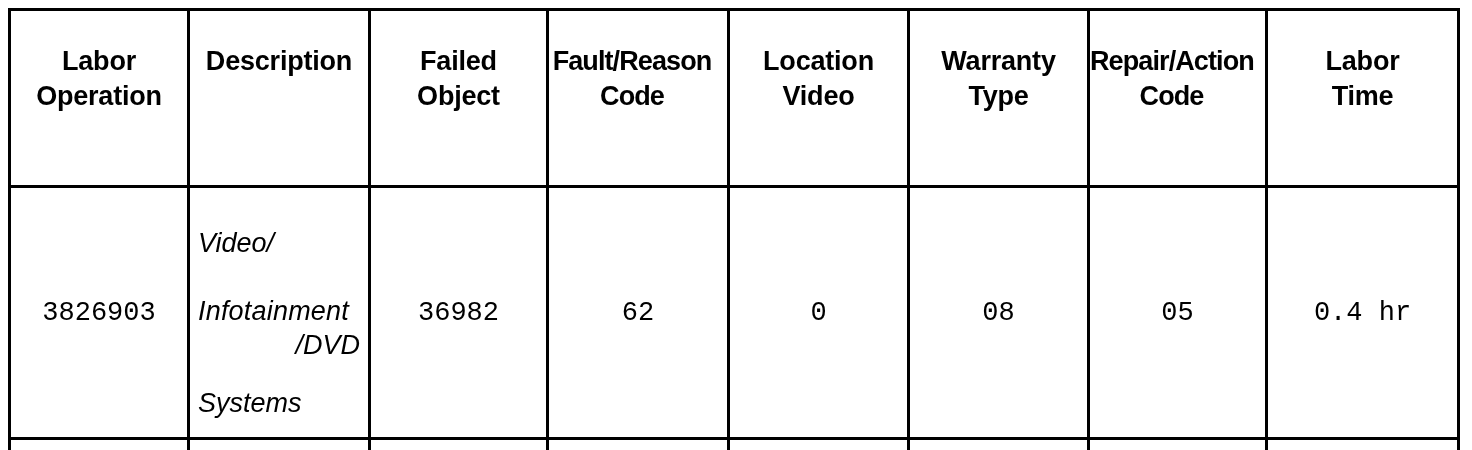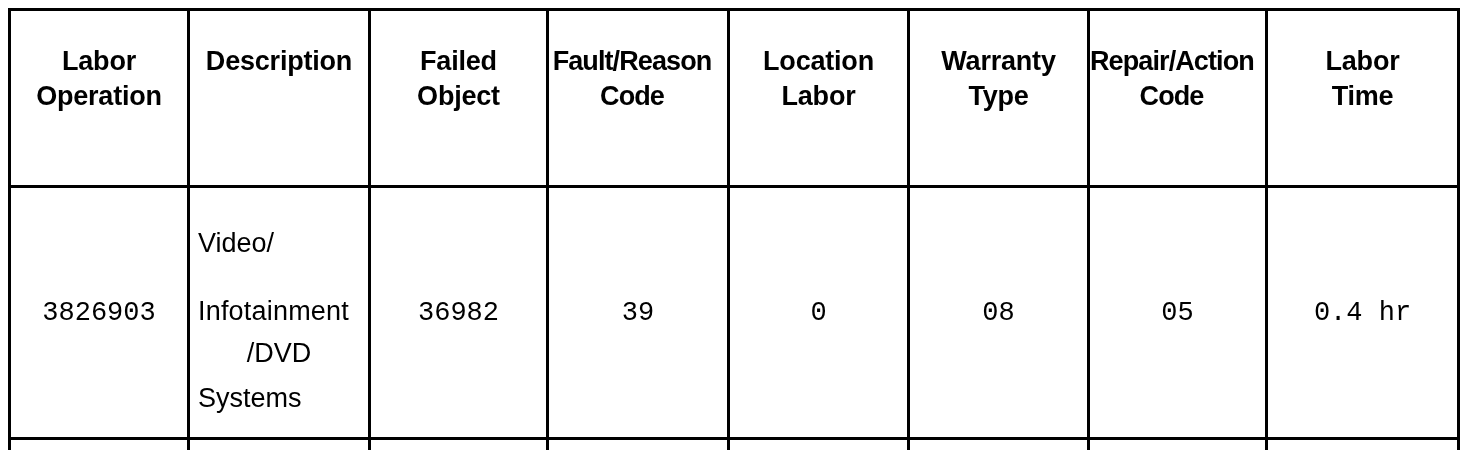--- a/index.html
+++ b/index.html
@@ -106,24 +106,25 @@
     height: 249px;
     box-sizing: border-box;
     padding: 38px 8px 0 8px;
     font-size: 27px;
     line-height: 34px;
     text-align: center;
   }
   .desc-line {
     display: block;
     white-space: nowrap;
+    font-style: italic;
   }
   .desc-line.l-video   { text-align: left;  margin-bottom: 34px; }
-  .desc-line.l-info    { text-align: left;  letter-spacing: 0.2px; margin-bottom: 8px; }
-  .desc-line.l-dvd     { text-align: center; margin-bottom: 11px; }
+  .desc-line.l-info    { text-align: left;  letter-spacing: 0.2px; }
+  .desc-line.l-dvd     { text-align: right; margin-bottom: 24px; }
   .desc-line.l-systems { text-align: left; }
 
   
   tr.partial-row td {
     height: 10px;
     border-top: 3px solid #000000;
     border-bottom: none;
   }
 </style>
 </head>
@@ -156,21 +157,21 @@
           <th>
             <div class="head-cell">Failed
 Object</div>
           </th>
           <th>
             <div class="head-cell tight">Fault/Reason
 Code</div>
           </th>
           <th>
             <div class="head-cell">Location
-Labor</div>
+Video</div>
           </th>
           <th>
             <div class="head-cell">Warranty
 Type</div>
           </th>
           <th>
             <div class="head-cell tight">Repair/Action
 Code</div>
           </th>
           <th>
@@ -193,21 +194,21 @@
               <span class="desc-line l-dvd">/DVD</span>
               <span class="desc-line l-systems">Systems</span>
             </div>
           </td>
 
           <td>
             <div class="data-cell">36982</div>
           </td>
 
           <td>
-            <div class="data-cell">39</div>
+            <div class="data-cell">62</div>
           </td>
 
           <td>
             <div class="data-cell">0</div>
           </td>
 
           <td>
             <div class="data-cell">08</div>
           </td>
 

